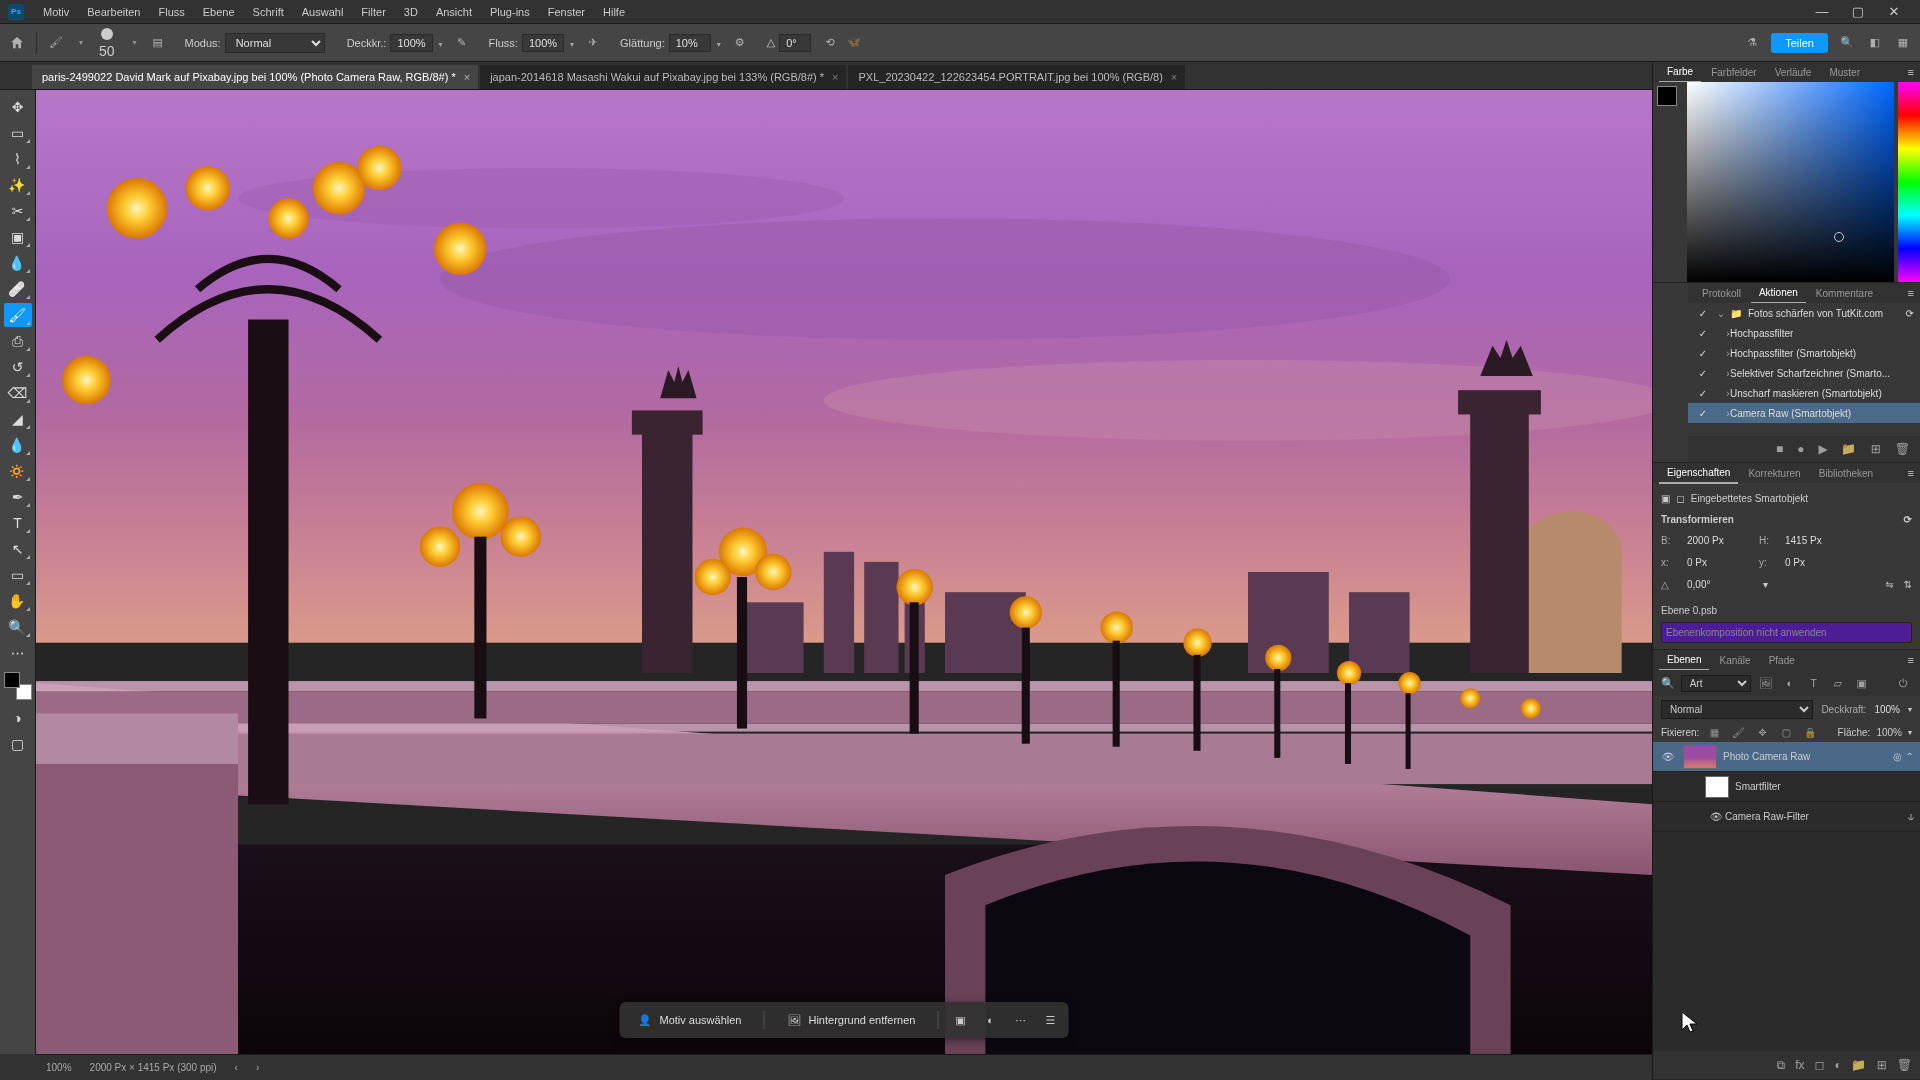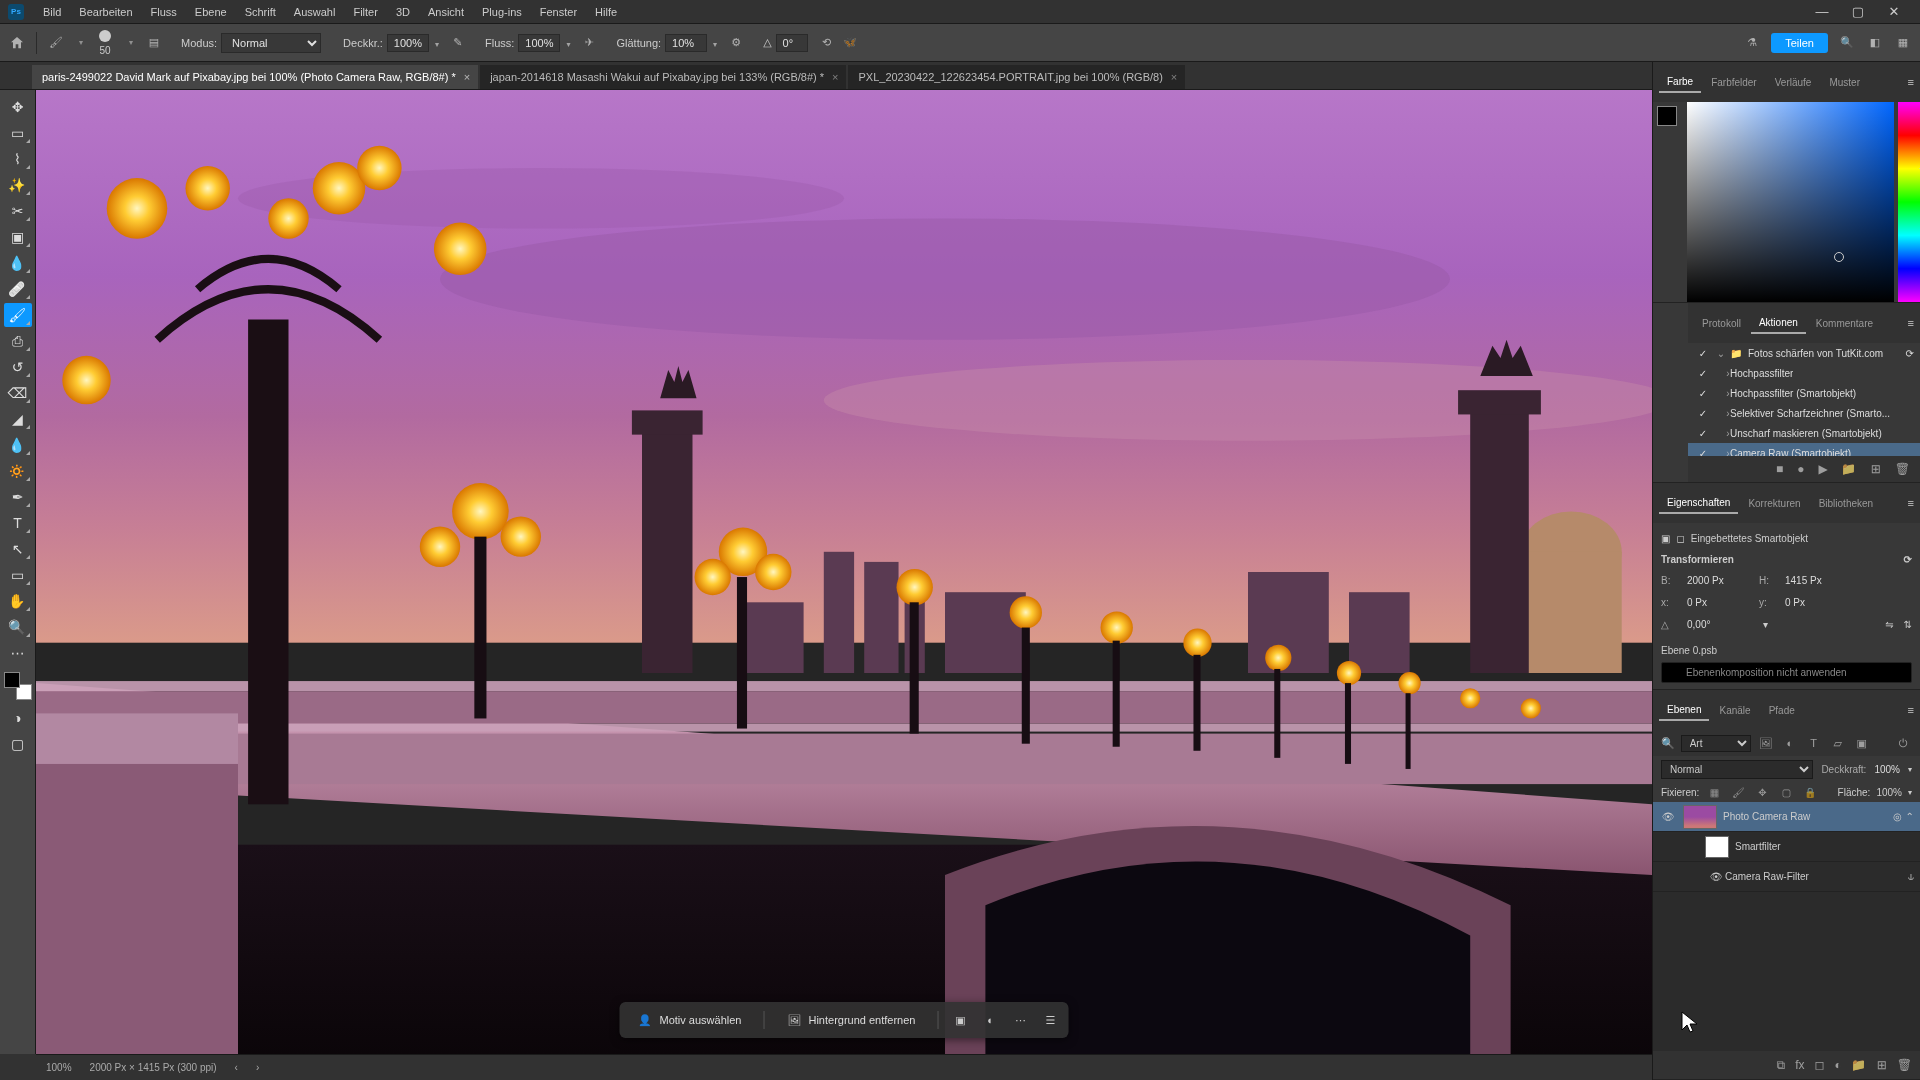--- a/index.html
+++ b/index.html
@@ -41,21 +41,21 @@
 .tool.active{background:#0d99ff; color:#fff; border-radius:2px;}
 .tool-corner{position:relative;}
 .tool-corner::after{content:''; position:absolute; right:2px; bottom:2px; border:2px solid transparent; border-right-color:#aaa; border-bottom-color:#aaa; width:0; height:0;}
 .fgbg{width:28px; height:28px; position:relative; margin-top:6px;}
 .fgbg .fg{width:16px;height:16px;background:#000;border:1px solid #888;position:absolute;top:0;left:0;}
 .fgbg .bg{width:16px;height:16px;background:#fff;border:1px solid #888;position:absolute;bottom:0;right:0;}
 
 
 .rightpanels{position:absolute; top:62px; right:0; width:268px; bottom:0; background:#383838; display:flex; flex-direction:column; border-left:1px solid #1a1a1a;}
 .panel{border-bottom:1px solid #222;}
-.panel-tabs{display:flex; height:40px; align-items:center; background:#323232; padding-left:6px; gap:2px;}
+.panel-tabs{display:flex; height:20px; align-items:center; background:#323232; padding-left:6px; gap:2px;}
 .panel-tab{padding:4px 8px; font-size:10px; color:#999; cursor:pointer;}
 .panel-tab.active{color:#fff; border-bottom:2px solid #aaa;}
 .panel-body{padding:6px 8px; background:#383838;}
 
 
 .colorpanel .panel-body{padding:0; position:relative; height:200px;}
 .color-gradient{position:absolute; left:34px; top:0; right:26px; bottom:0; background:linear-gradient(to bottom, rgba(0,0,0,0) 0%, #000 100%), linear-gradient(to right, #fff 0%, #0066ff 100%);}
 .color-hue{position:absolute; right:0; top:0; width:22px; bottom:0; background:linear-gradient(to bottom,#ff00ff,#ff0000,#ffff00,#00ff00,#00ffff,#0000ff,#ff00ff);}
 .color-swatch-box{position:absolute; left:4px; top:4px;}
 .color-swatch-box .fg{width:20px;height:20px;background:#000;border:1px solid #888; position:relative;}
@@ -74,21 +74,21 @@
 .action-ctrl{height:26px; display:flex; align-items:center; justify-content:flex-end; gap:14px; padding:0 10px; background:#323232;}
 .action-ctrl span{cursor:pointer; opacity:.7; font-size:12px;}
 
 
 .props .panel-body{font-size:10px;}
 .prop-header{display:flex; align-items:center; gap:6px; padding:4px 0; color:#ccc;}
 .prop-section-title{font-weight:600; margin:6px 0 4px; display:flex; justify-content:space-between; align-items:center;}
 .prop-row{display:flex; align-items:center; gap:10px; height:22px;}
 .prop-row .pl{width:16px; color:#aaa;}
 .prop-row input{width:62px; background:transparent; border:none; color:#ddd; font-size:10px;}
-.psb-box{margin-top:6px; padding:4px 24px; background:#000000; border:1px solid #222; color:#888; font-size:10px; border-radius:2px;}
+.psb-box{margin-top:6px; padding:4px 4px; background:#4c1d95; border:1px solid #222; color:#888; font-size:10px; border-radius:2px;}
 
 
 .layers{flex:1; display:flex; flex-direction:column;}
 .layers .panel-body{flex:1; padding:0; display:flex; flex-direction:column;}
 .layers-search{display:flex; align-items:center; padding:4px 8px; gap:6px; background:#323232;}
 .layers-search select{background:#2b2b2b; border:1px solid #1a1a1a; color:#ccc; font-size:10px; padding:1px 4px; flex:0 0 70px;}
 .layers-search .filt-ico{width:18px; height:18px; display:flex; align-items:center; justify-content:center; opacity:.7; cursor:pointer; font-size:11px;}
 .blend-row{display:flex; align-items:center; padding:4px 8px; gap:8px;}
 .blend-row select{flex:1; background:#2b2b2b; border:1px solid #1a1a1a; color:#ccc; font-size:10px; padding:2px 4px;}
 .blend-row .lbl{font-size:10px; color:#aaa;}
@@ -118,21 +118,21 @@
 
 .cursor-img{position:absolute; width:24px; height:24px; pointer-events:none;}
 
 .home-icon svg, .icon-svg{width:16px; height:16px; fill:#ccc;}
 </style>
 </head>
 <body>
 
 <div class="menubar">
   <div class="logo">Ps</div>
-  <div class="mi">Bild</div>
+  <div class="mi">Motiv</div>
   <div class="mi">Bearbeiten</div>
   <div class="mi">Fluss</div>
   <div class="mi">Ebene</div>
   <div class="mi">Schrift</div>
   <div class="mi">Auswahl</div>
   <div class="mi">Filter</div>
   <div class="mi">3D</div>
   <div class="mi">Ansicht</div>
   <div class="mi">Plug-ins</div>
   <div class="mi">Fenster</div>
@@ -148,21 +148,21 @@
   <div class="ob-ico home-icon">
       <svg viewBox="0 0 24 24">
         <path d="M12 3l9 8h-3v9h-4v-6h-4v6H6v-9H3z"></path>
       </svg>
     </div>
   <div class="ob-sep"></div>
   <div class="ob-ico">🖌</div>
   <div class="ob-ico ob-arrow"></div>
   <div class="ob-item" style="flex-direction:column; line-height:1;">
     <div style="width:12px;height:12px;border-radius:50%;background:#ccc;"></div>
-    <span style="font-size:10px;">50</span>
+    <span style="font-size:14px;">50</span>
   </div>
   <div class="ob-ico ob-arrow"></div>
   <div class="ob-ico">▤</div>
   <div class="ob-item">
       <span class="ob-label">Modus:</span>
     <select class="ob-sel"><option>Normal</option></select>
     </div>
   <div class="ob-item">
       <span class="ob-label">Deckkr.:</span>
     <span class="ob-input">100%</span>

